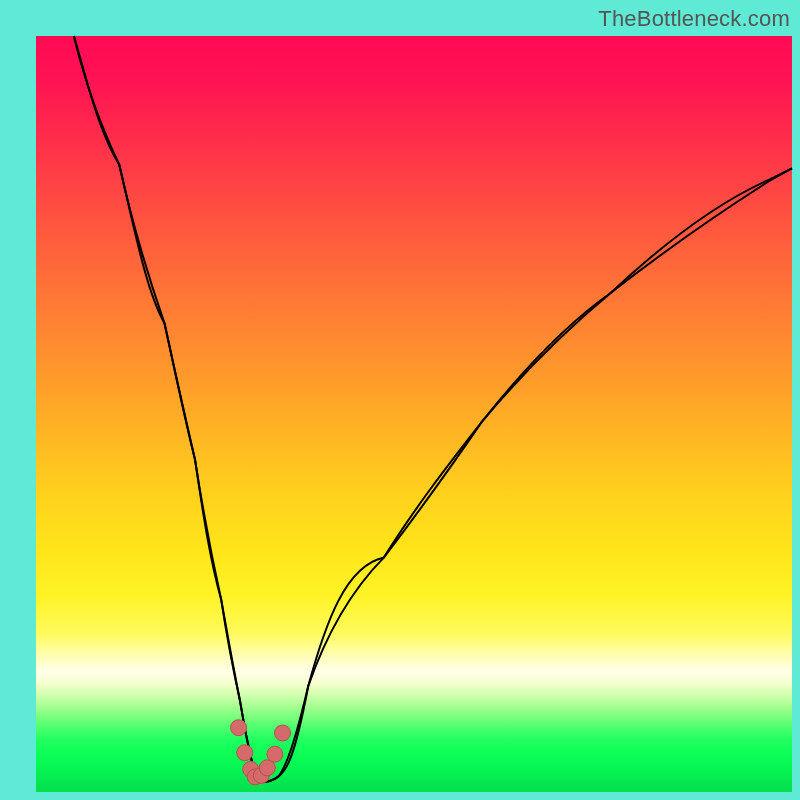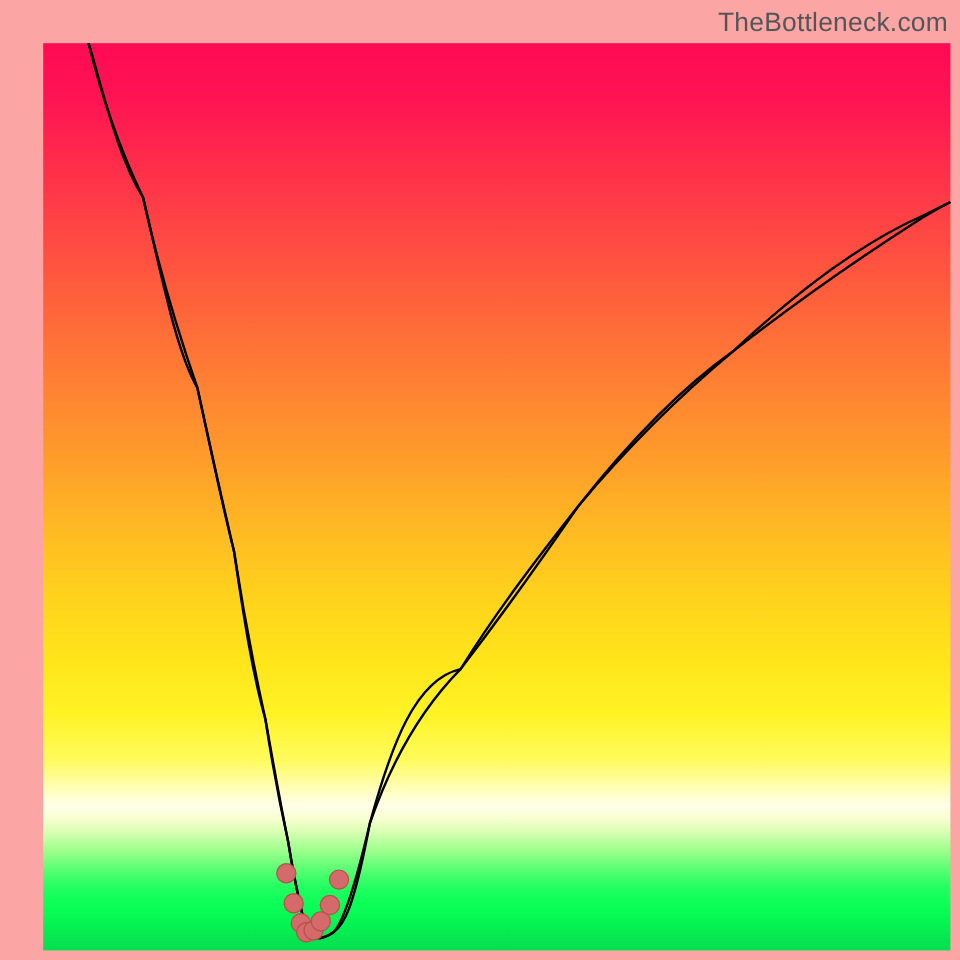--- a/index.html
+++ b/index.html
@@ -10,21 +10,21 @@
     background: #000;
     overflow: hidden;
     font-family: Arial, Helvetica, sans-serif;
   }
   .frame {
     position: absolute;
     left: 0;
     top: 0;
     width: 800px;
     height: 800px;
-    background: #fca5a5;
+    background: #5eead4;
   }
   .plot-area {
     position: absolute;
     left: 36px;
     top: 36px;
     width: 756px;
     height: 756px;
     
     background: linear-gradient(
       to bottom,

